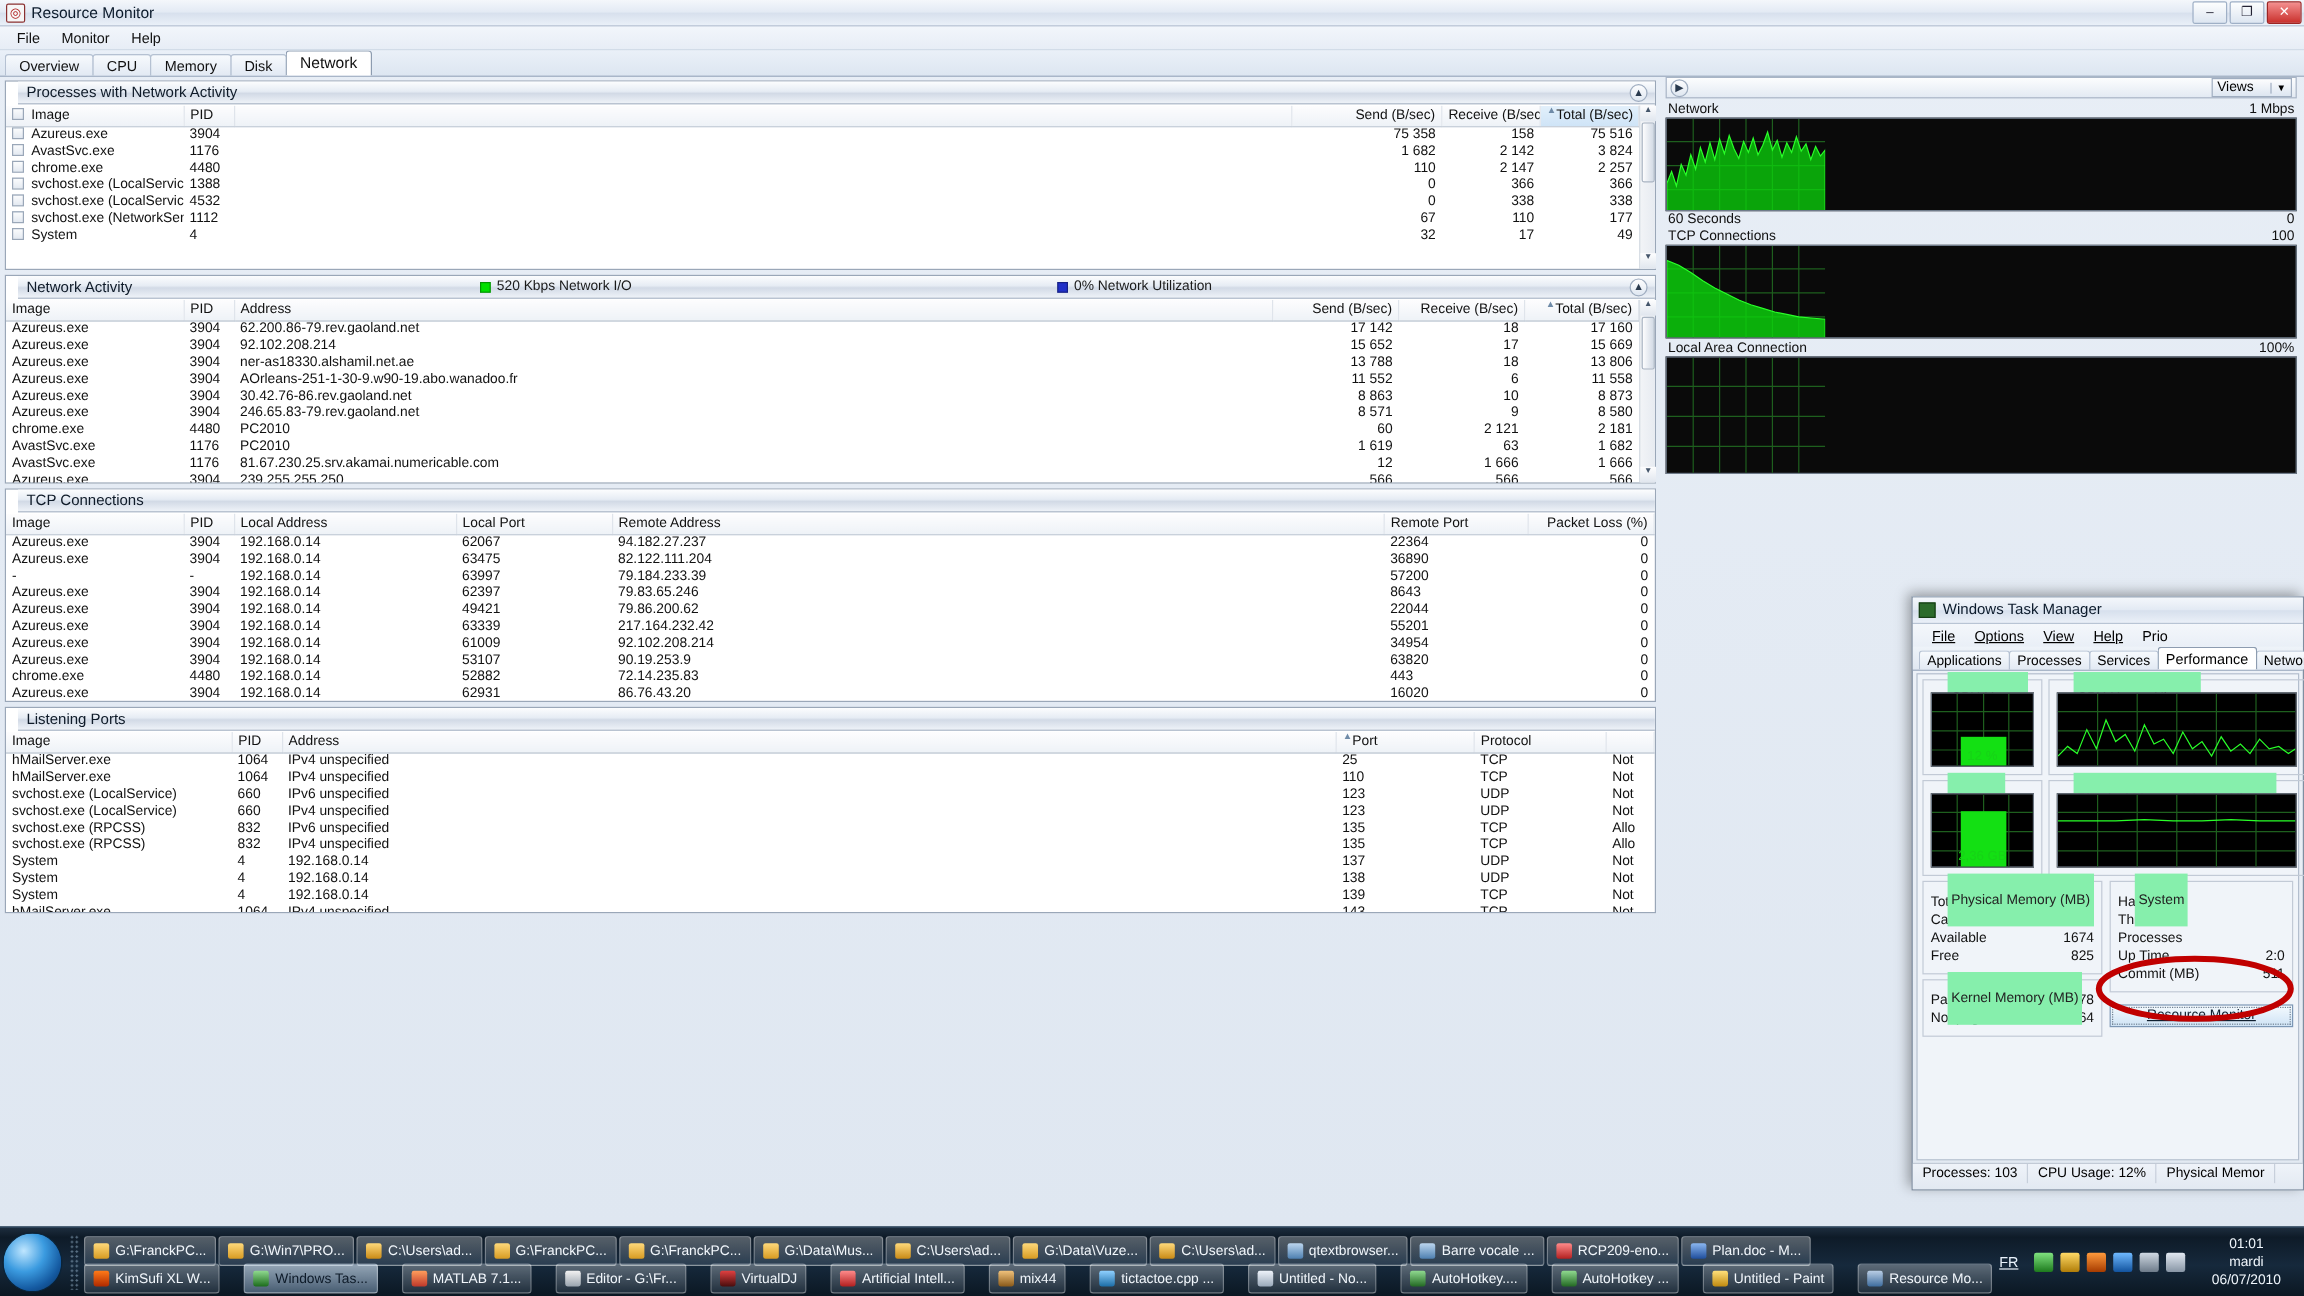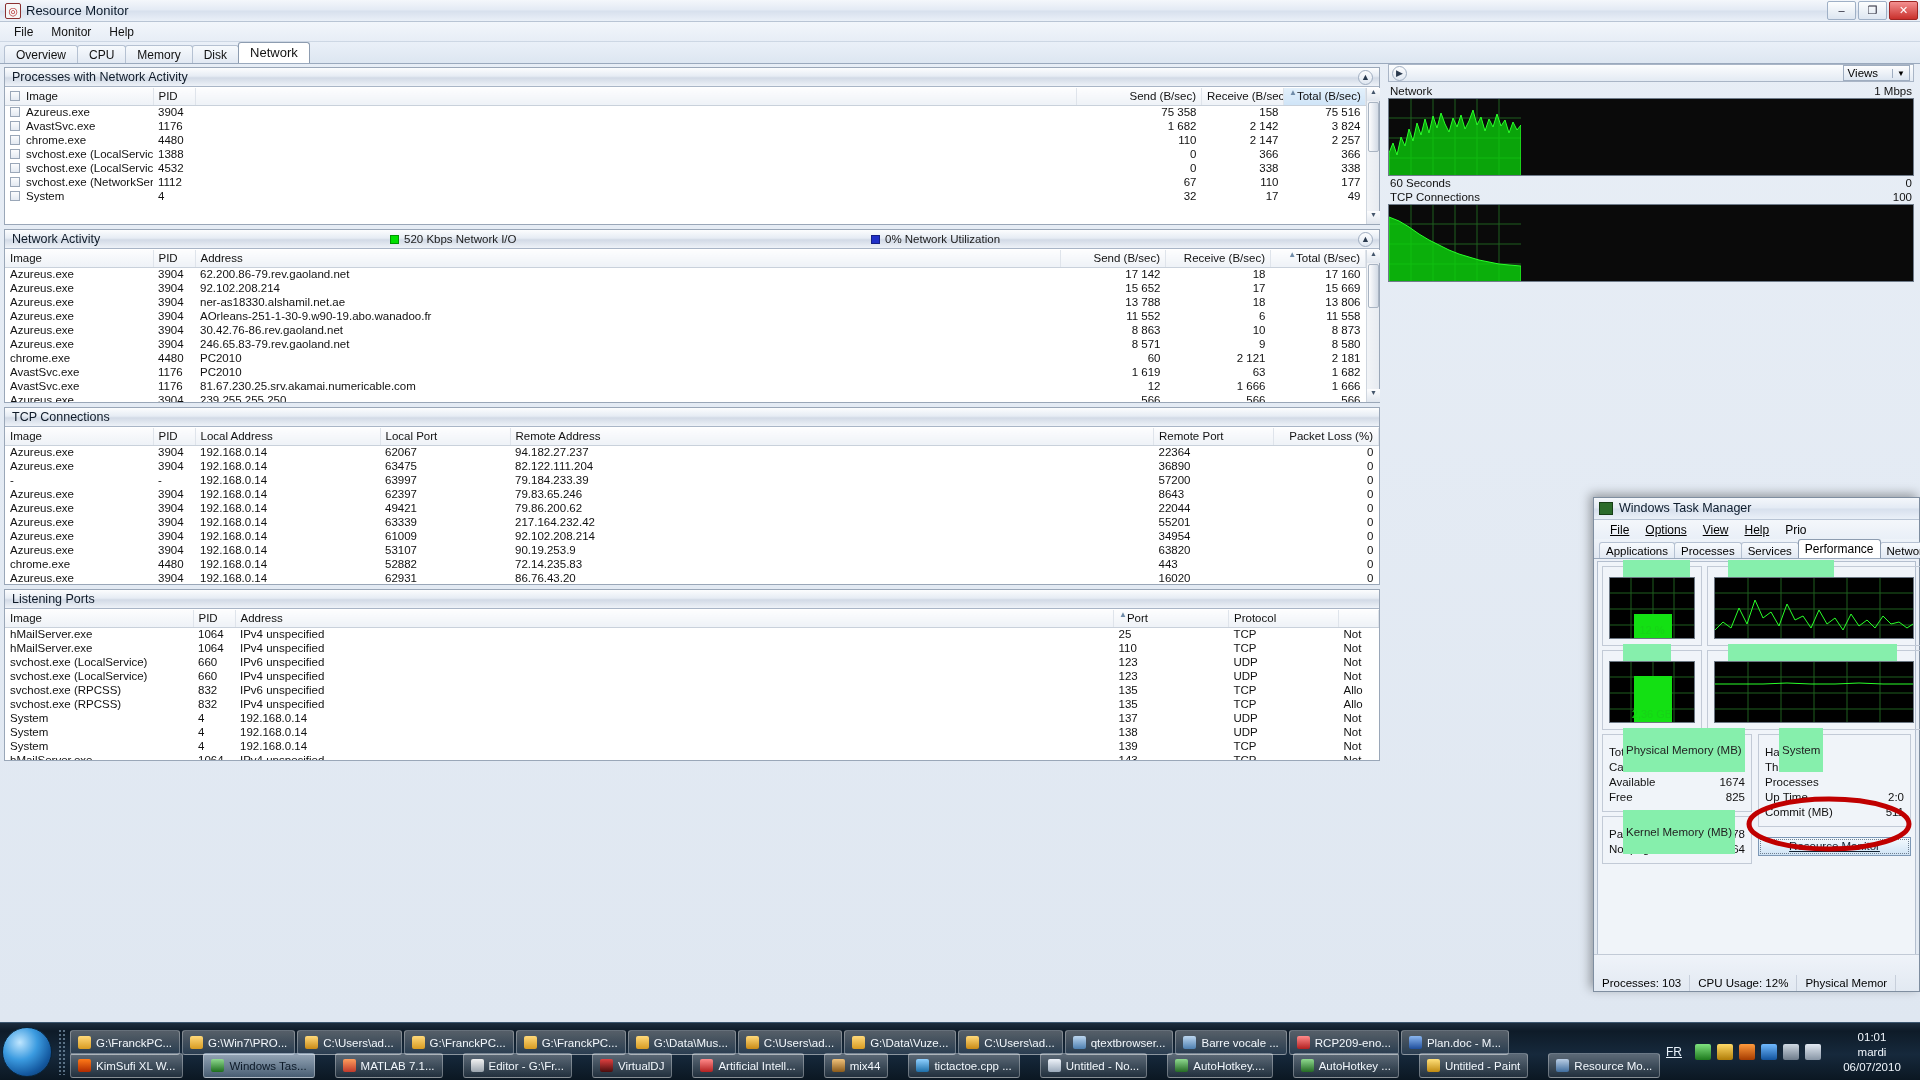--- a/index.html
+++ b/index.html
@@ -61,20 +61,21 @@
   .rm-body { position:absolute; left:0; top:64px; right:0; bottom:0; display:flex; }
   .rm-left  { width:1380px; padding:3px 0 0 4px; }
   .rm-right { position:absolute; left:1388px; top:0; width:528px; bottom:0; }
 
   
   .panel { background:#fff; border:1px solid #9aa7b8; margin-bottom:4px; }
   .panel-head {
     height:19px; position:relative;
     background: linear-gradient(to bottom,#fcfdfe 0%,#e6ecf4 45%,#d2dae6 55%,#eef2f8 100%);
     border-bottom:1px solid #a9b5c6;
+    margin-left:10px;
   }
   .panel-head .ph-title { position:absolute; left:7px; top:2px; font-size:12.5px; color:#0e1a28; }
   .panel-head .ph-chev {
     position:absolute; right:6px; top:2px; width:15px; height:15px;
     border:1px solid #9fadc0; border-radius:50%;
     background: linear-gradient(to bottom,#fdfdfe,#dfe7f1);
     font-size:9px; text-align:center; line-height:13px; color:#2a3a4e;
   }
   .ph-legend { position:absolute; top:3px; font-size:11.5px; color:#1a1a1a; display:flex; align-items:center; gap:5px; }
   .ph-swatch { width:9px; height:9px; display:inline-block; border:1px solid #0005; }
@@ -162,22 +163,22 @@
             background:linear-gradient(to bottom,#f7fafd,#e2e9f3); border:1px solid #b5c1d2;
             border-bottom:none; margin-right:-1px; border-radius:3px 3px 0 0; }
   .tm-tab.active { background:#fff; height:19px; line-height:18px; font-size:12px; border-color:#8d9cb0; z-index:3; position:relative; }
   .tm-page { position:absolute; left:3px; right:3px; top:63px; bottom:24px; background:#f0f4f9; border:1px solid #b3bece; padding:4px; }
   .fs { border:1px solid #c2cad6; position:relative; padding:10px 6px 6px 6px; margin-bottom:4px; }
   .fs > .lg { position:absolute; top:-7px; left:20px; background:#86efac; padding:16px 3px; font-size:11.5px; color:#222; }
   .mini-plot { background:#000; border:1px solid #6b7682; position:relative; overflow:hidden; }
   .mini-label { position:absolute; bottom:2px; width:100%; text-align:center; color:#17d217; font-size:11px; }
   .kv { display:flex; justify-content:space-between; font-size:11.5px; line-height:15px; color:#111; }
   .tm-status {
-    position:absolute; left:0; right:0; bottom:0; height:37px;
-    border-top:1px solid #c2cad6; display:flex; align-items:flex-end; font-size:11.5px;
+    position:absolute; left:0; right:0; bottom:0; height:22px;
+    border-top:1px solid #c2cad6; display:flex; align-items:flex-start; font-size:11.5px;
     background:linear-gradient(to bottom,#eff3f9,#e2e9f2);
   }
   .tm-status > div { padding:0 8px; border-right:1px solid #c7cfdb; height:16px; line-height:16px; }
   .resmon-btn {
     border:1px solid #7c97b5; background:linear-gradient(to bottom,#f4fafe,#cfe3f5);
     font-size:11.5px; text-align:center; height:19px; line-height:17px; color:#102030;
     outline:1px dotted #6f7f90; outline-offset:-3px;
   }
   .resmon-btn u { text-decoration:underline; }
   .red-ellipse { position:absolute; pointer-events:none; }
@@ -744,20 +745,40 @@
                 <line x1="44" y1="0" x2="44" y2="78"></line>
                 <line x1="66" y1="0" x2="66" y2="78"></line>
               <line x1="88" y1="0" x2="88" y2="78"></line>
                 <line x1="110" y1="0" x2="110" y2="78"></line>
             </g>
             <polygon fill="#0bd80b" fill-opacity="0.8" stroke="#29ff29" stroke-width="1" points="0,78 0,12 10,16 20,22 30,29 40,35 50,40 60,45 70,49 80,52 90,55 100,57 110,59 120,60 132,61 132,78"></polygon>
           </svg>
         </div>
       </div>
 
+      <div class="graphbox">
+        <div class="gb-head">
+          <span>Local Area Connection</span>
+          <span>100%</span>
+        </div>
+        <div class="gb-plot" style="height:98px;">
+          <svg width="132" height="98" viewBox="0 0 132 98">
+            <g stroke="#1e5f1e" stroke-width="1">
+              <line x1="0" y1="24" x2="132" y2="24"></line>
+                <line x1="0" y1="49" x2="132" y2="49"></line>
+                <line x1="0" y1="74" x2="132" y2="74"></line>
+              <line x1="22" y1="0" x2="22" y2="98"></line>
+                <line x1="44" y1="0" x2="44" y2="98"></line>
+                <line x1="66" y1="0" x2="66" y2="98"></line>
+              <line x1="88" y1="0" x2="88" y2="98"></line>
+                <line x1="110" y1="0" x2="110" y2="98"></line>
+            </g>
+          </svg>
+        </div>
+      </div>
     </div>
   </div>
 </div>
 
 <div id="taskmgr">
   <div class="tm-title">
     <div class="tmi"></div>
     <div class="tmt">Windows Task Manager</div>
   </div>
   <div class="tm-menu">

